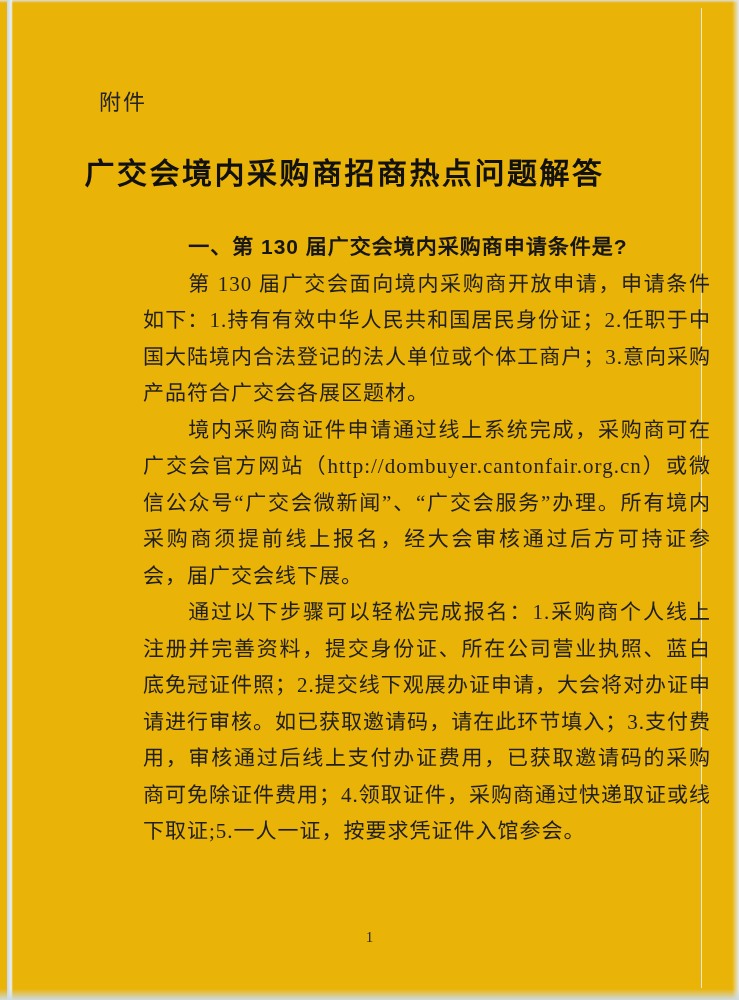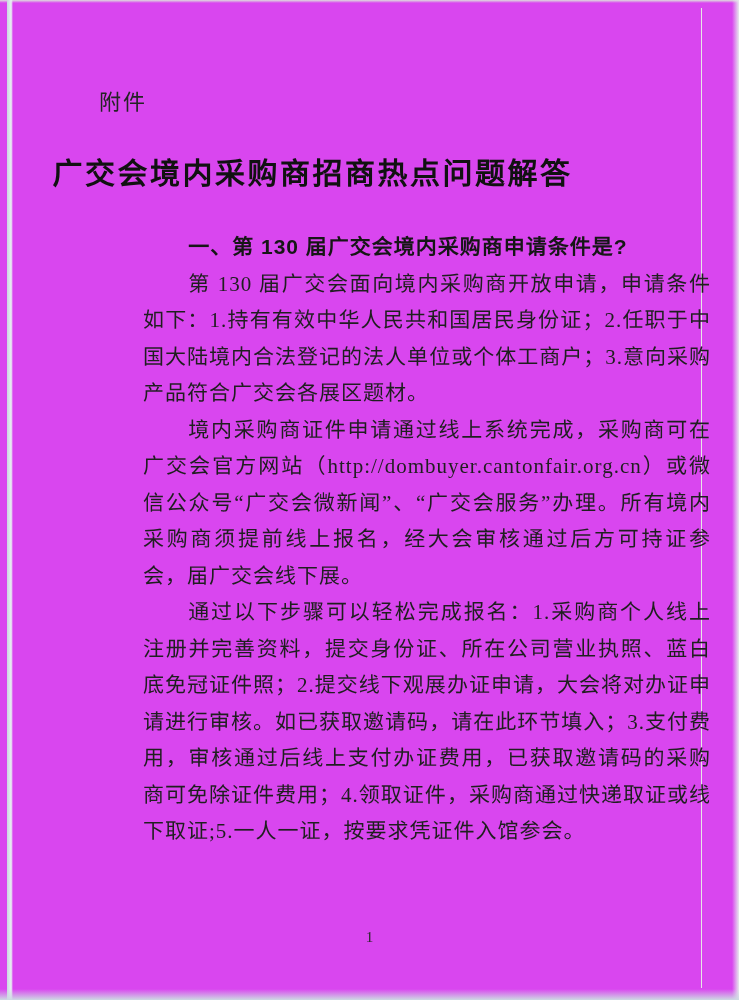--- a/index.html
+++ b/index.html
@@ -7,21 +7,21 @@
     padding: 0;
     width: 739px;
     height: 1000px;
     background: #f4f4f2;
     font-family: "Liberation Serif", serif;
   }
   .page {
     position: relative;
     width: 739px;
     height: 1000px;
-    background: #d946ef;
+    background: #eab308;
     overflow: hidden;
     color: #1d1d1d;
   }
   
   .scan-edge-top {
     position: absolute; top: 0; left: 0;
     width: 100%; height: 3px;
     background: linear-gradient(to bottom, #dededc, rgba(252,252,251,0));
   }
   .scan-edge-left {
@@ -57,20 +57,21 @@
     position: absolute;
     top: 149px; left: 0;
     width: 625px;
     margin: 0;
     text-align: center;
     font-family: "Liberation Serif", serif;
     font-weight: bold;
     font-size: 30px;
     letter-spacing: 2.5px;
     color: #111;
+    padding-left: 32px;
   }
   .content {
     position: absolute;
     left: 98px; top: 229px;
     width: 568px;
     font-size: 21px;
     line-height: 36.5px;
     text-align: justify;
     margin-left: 45px;
   }

